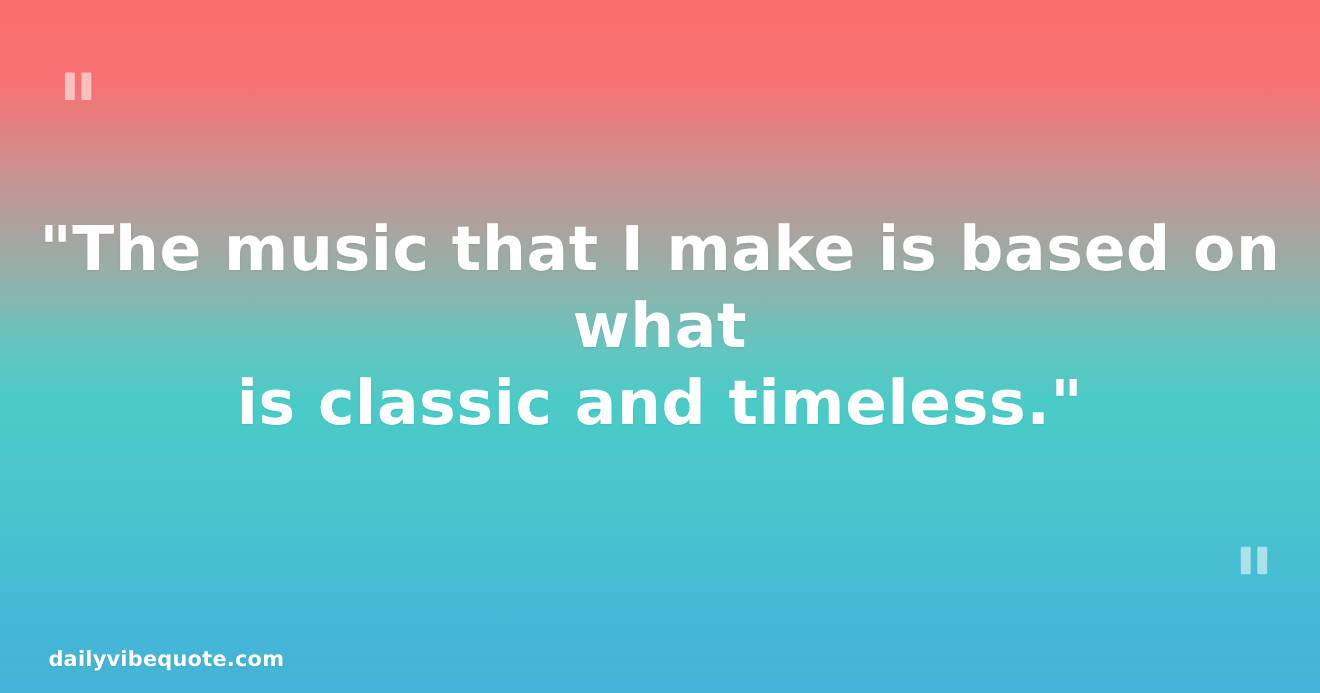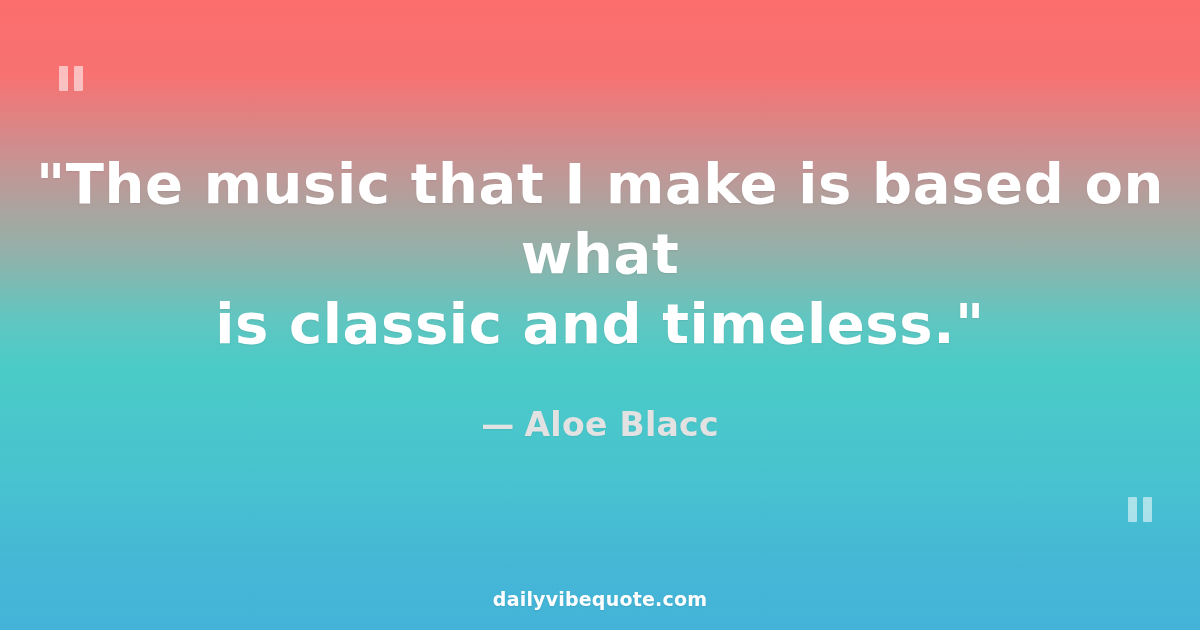--- a/index.html
+++ b/index.html
@@ -91,46 +91,44 @@
 
   .quote-author .dash {
     margin-right: 10px;
   }
 
   .site-footer {
     position: absolute;
     left: 0;
     right: 0;
     bottom: 20px;
-    text-align: center;
+    text-align: left;
     font-size: 19px;
     font-weight: bold;
     color: #ffffff;
     letter-spacing: 0.2px;
     text-shadow: 0 1px 2px rgba(0, 0, 0, 0.08);
+    padding-left: 44px;
   }
 </style>
 </head>
 <body>
 
 <div class="quote-card">
 
   <div class="quote-mark quote-mark-open">
     <span class="bar"></span>
     <span class="bar"></span>
   </div>
 
   <div class="quote-body">
     <p class="quote-text">
       <span>"The music that I make is based on what</span><br>
       <span>is classic and timeless."</span>
     </p>
-    <div class="quote-author">
-      <span class="dash">—</span><span>Aloe Blacc</span>
-    </div>
   </div>
 
   <div class="quote-mark quote-mark-close">
     <span class="bar"></span>
     <span class="bar"></span>
   </div>
 
   <div class="site-footer">dailyvibequote.com</div>
 
 </div>

